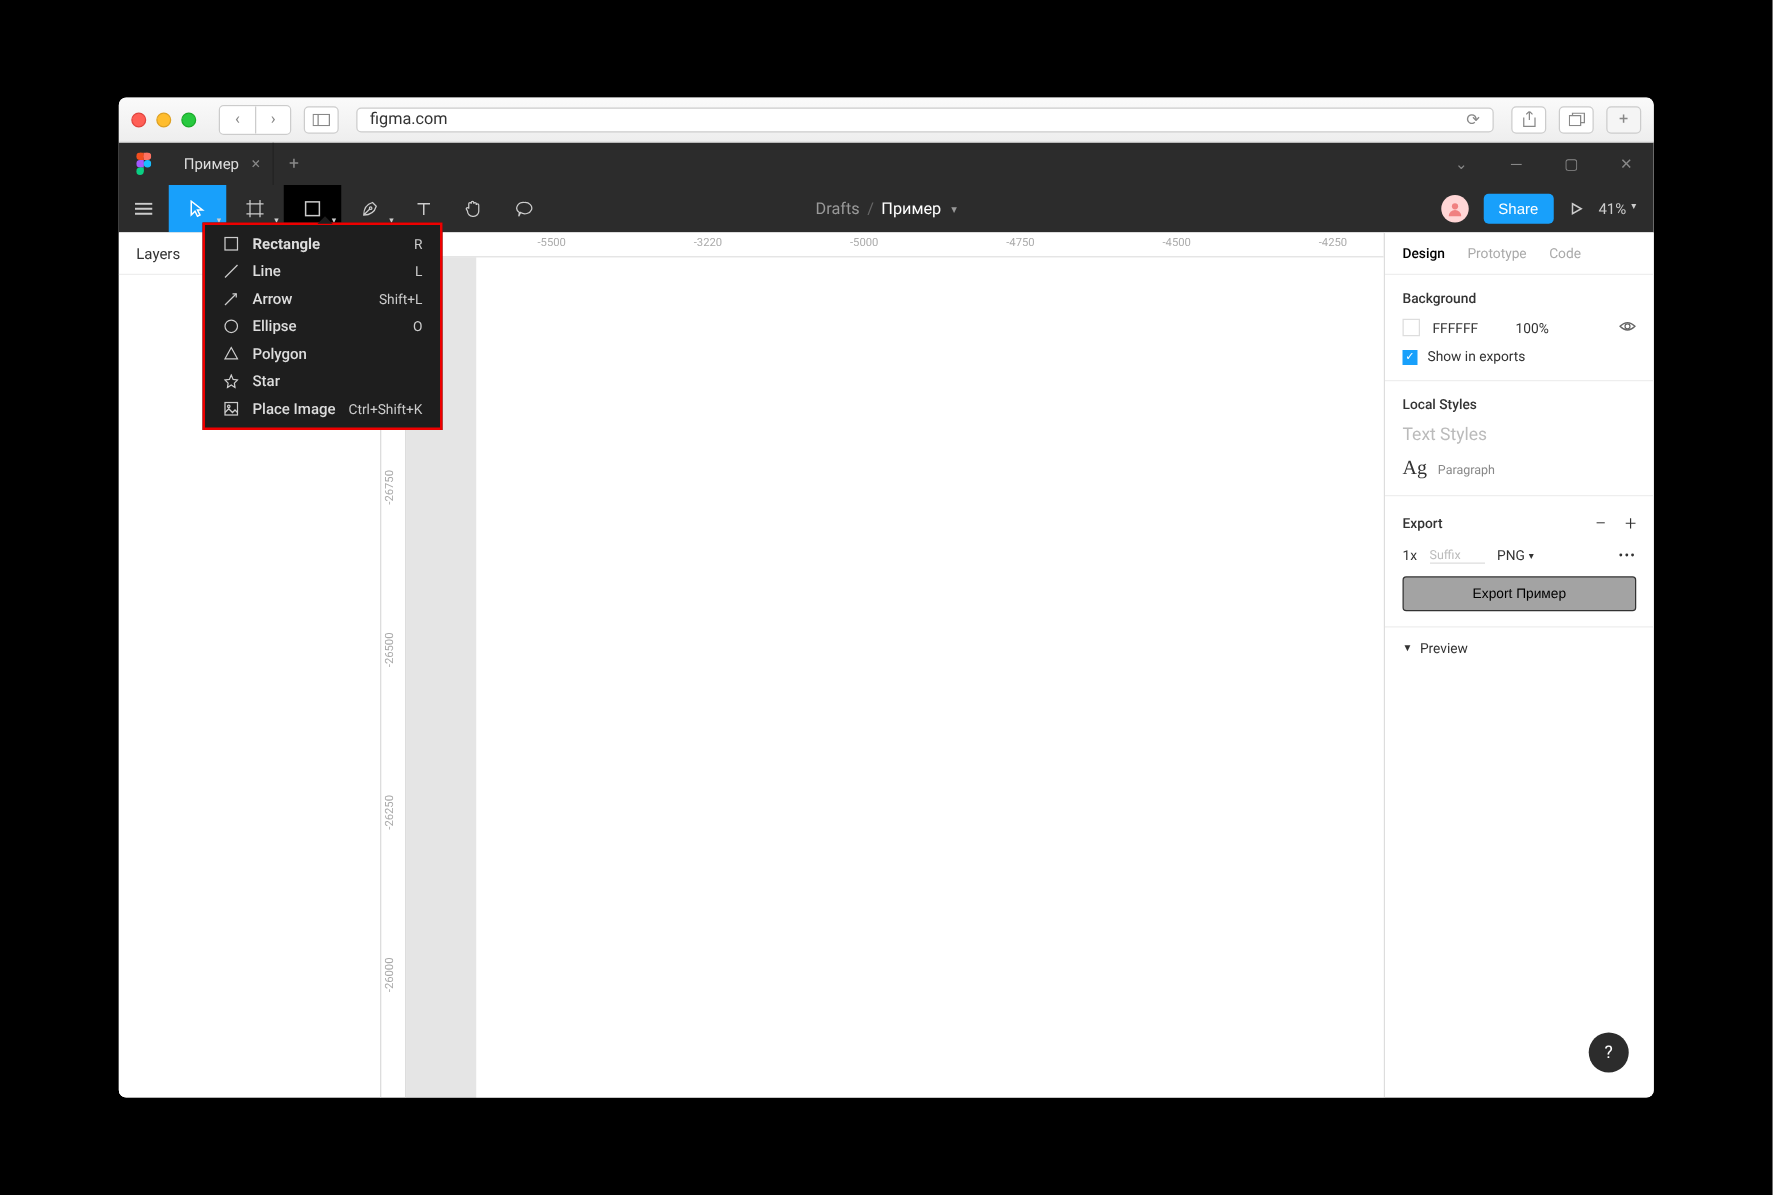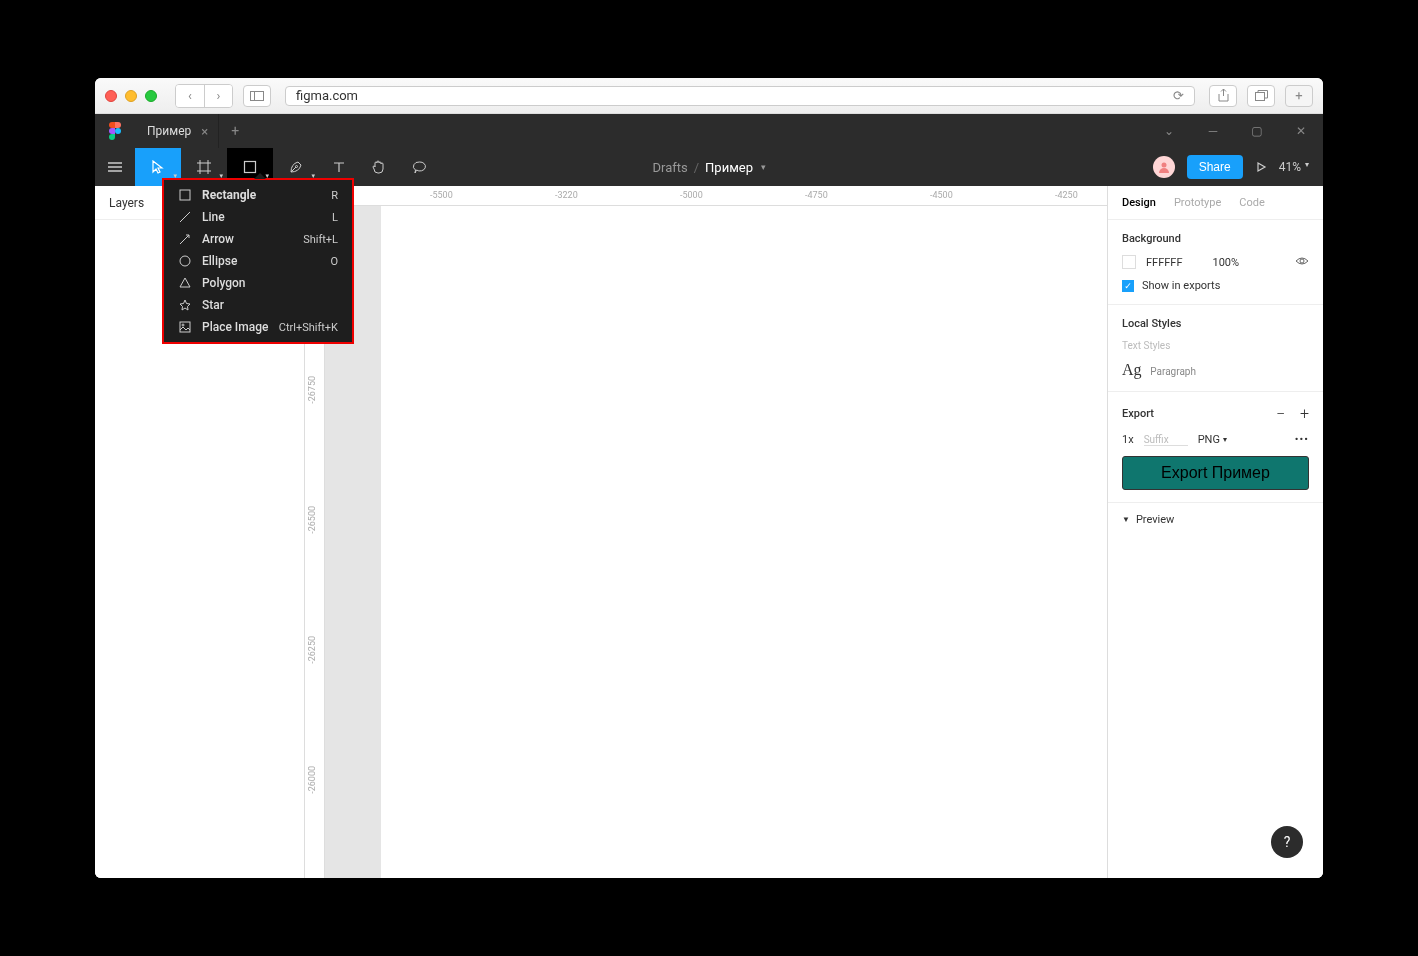--- a/index.html
+++ b/index.html
@@ -66,28 +66,28 @@
 .right-panel { width:216px; background:#fff; border-left:1px solid #ddd; display:flex; flex-direction:column; font-size:11px; color:#333;}
 .right-panel .rp-tabs { height:34px; display:flex; align-items:center; gap:18px; padding:0 14px; border-bottom:1px solid #eee;}
 .rp-tabs .active{color:#000;font-weight:500;} .rp-tabs .inactive{color:#aaa;}
 .rp-section { padding: 12px 14px; border-bottom:1px solid #eee;}
 .rp-title { font-size:11px; font-weight:500; margin-bottom:10px; display:flex; align-items:center; justify-content:space-between;}
 .bg-row { display:flex; align-items:center; gap:10px; margin-bottom:10px;}
 .swatch { width:14px;height:14px;border:1px solid #ddd;background:#fff;}
 .eye-icon{margin-left:auto;color:#666;}
 .checkbox-row { display:flex; align-items:center; gap:8px;}
 .checkbox { width:12px;height:12px;background:#18a0fb;display:flex;align-items:center;justify-content:center;color:#fff;font-size:9px;}
-.text-styles-label{color:#bbb;margin-bottom:10px;font-size:10px;}
+.text-styles-label{color:#bbb;margin-bottom:10px;font-size:14px;}
 .ag{font-family:serif;font-size:16px;margin-right:6px;}
 .paragraph{font-size:10px;color:#888;}
 .export-row { display:flex; align-items:center; gap:10px; margin-bottom:10px;}
 .export-row .suffix{color:#bbb;border-bottom:1px solid #ddd;width:44px;font-size:10px;}
 .export-row .format{display:flex;align-items:center;gap:3px;}
 .more-dots{margin-left:auto;color:#333;letter-spacing:1px;}
-.export-btn { width:100%; border:1px solid #333; background:#0f766e; padding:7px 0; font-size:16px; border-radius:3px;}
+.export-btn { width:100%; border:1px solid #333; background:#a3a3a3; padding:7px 0; font-size:11px; border-radius:3px;}
 .preview-row { display:flex; align-items:center; gap:6px; padding:10px 14px;}
 .preview-row .tri{font-size:8px;}
 
 
 .shape-dropdown { position:absolute; left:67px; top:100px; width:192px; background:#1e1e1e; border:2px solid #e00; z-index:50; padding:4px 0;}
 .shape-dropdown::before { content:''; position:absolute; top:-7px; left:90px; border-left:6px solid transparent; border-right:6px solid transparent; border-bottom:6px solid #1e1e1e;}
 .dd-item { display:flex; align-items:center; padding: 4px 14px; color:#ddd; font-size:12px; gap:10px; height:22px;}
 .dd-item .dd-icon{width:14px;height:14px;display:flex;align-items:center;justify-content:center;}
 .dd-item .dd-label{font-weight:500;}
 .dd-item .dd-shortcut{margin-left:auto;color:#ccc;font-size:11px;}

